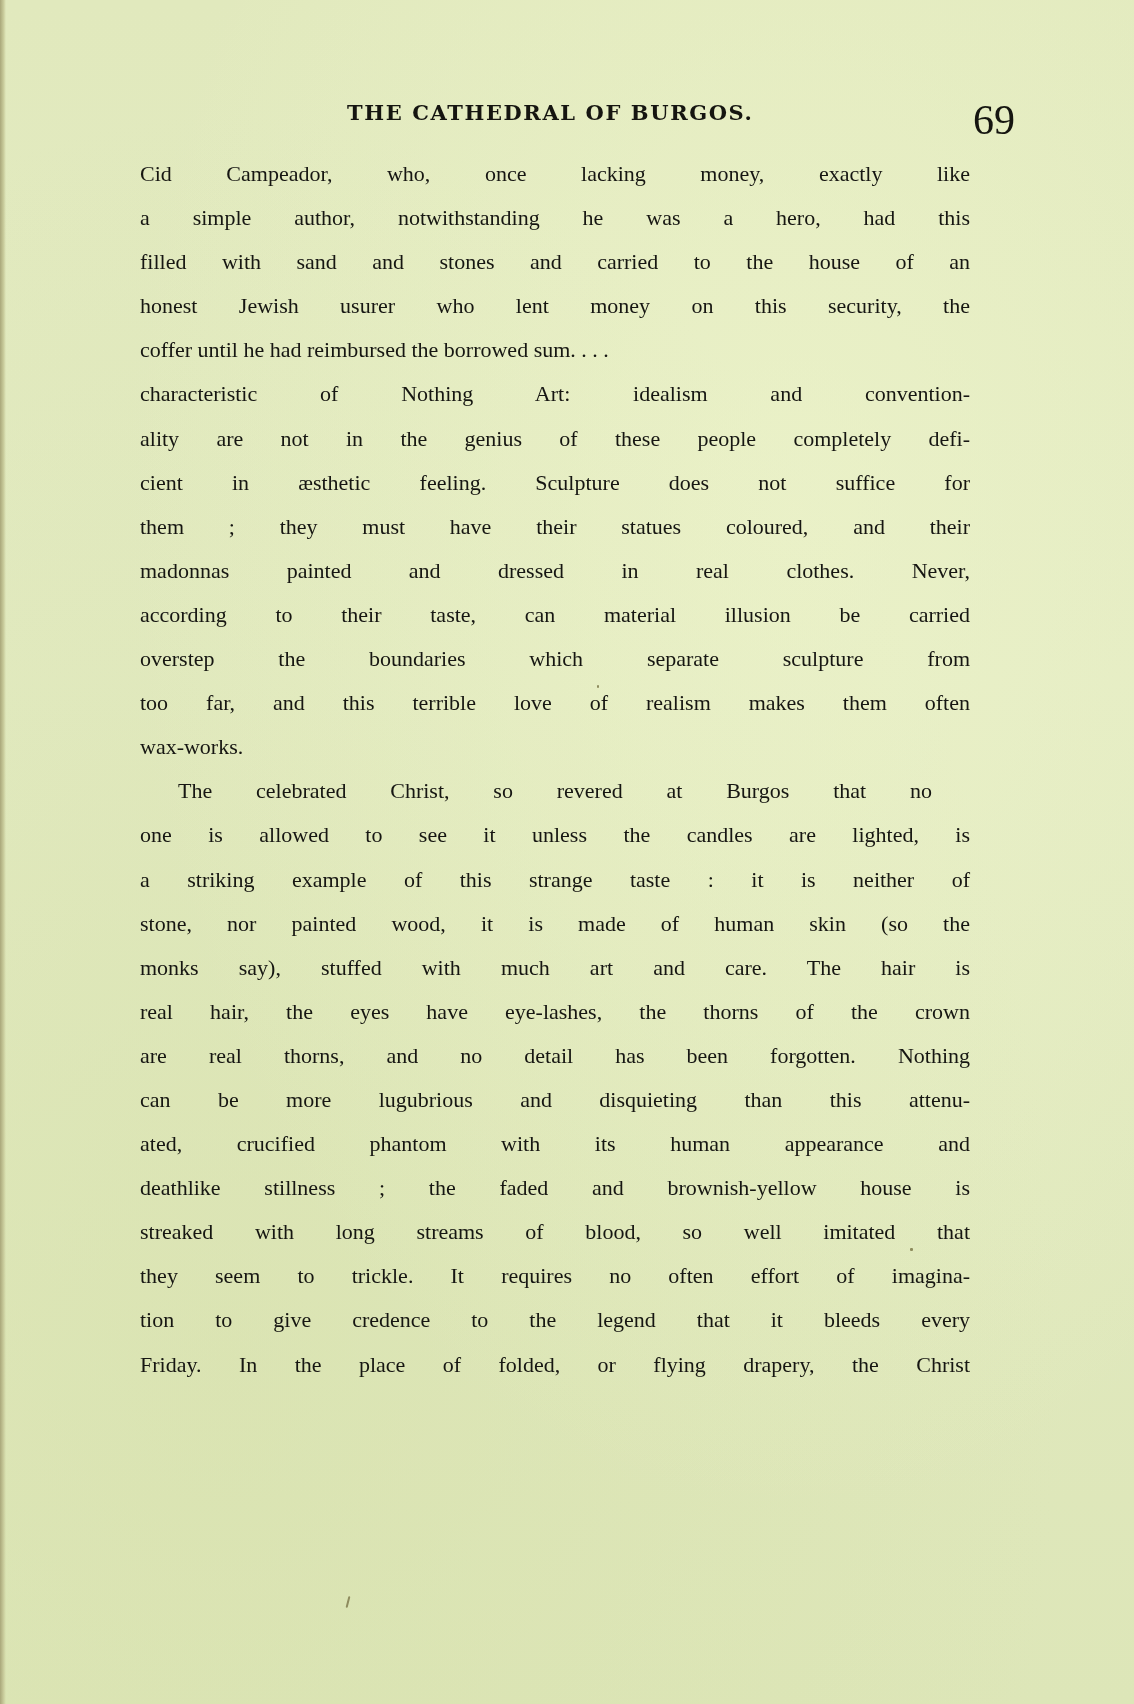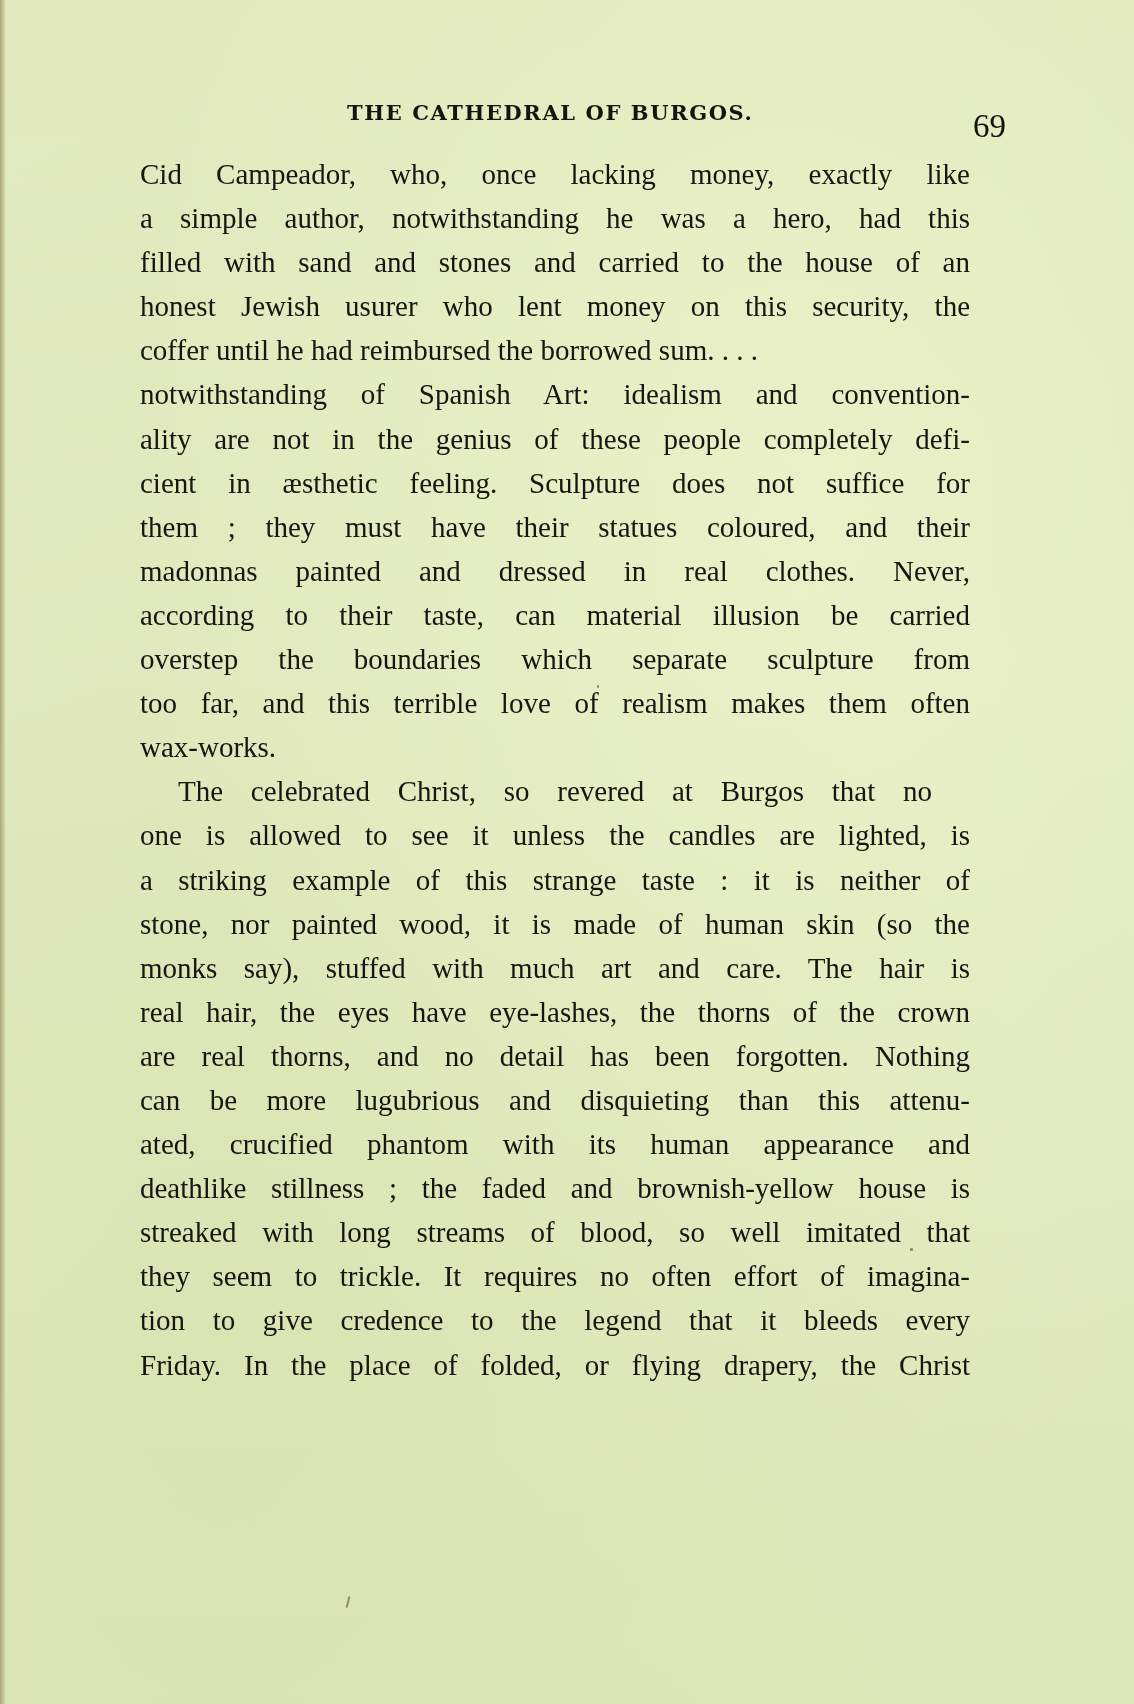--- a/index.html
+++ b/index.html
@@ -45,36 +45,36 @@
       top: 8px;
       font-family: "DejaVu Serif", serif;
       font-weight: bold;
       font-size: 21px;
       letter-spacing: 1.6px;
       color: #151510;
     }
     .page-number {
       position: absolute;
       left: 626px;
-      top: 16px;
+      top: 4px;
       font-family: "Liberation Serif", serif;
-      font-size: 33px;
+      font-size: 42px;
       color: #151510;
     }
     .text-block {
       position: absolute;
       left: 140px;
       top: 152px;
       width: 830px;
     }
     .line {
       position: relative;
       height: 44.1px;
       font-family: "Liberation Serif", serif;
-      font-size: 29px;
+      font-size: 22px;
       line-height: 44px;
       text-align: justify;
       text-align-last: justify;
       white-space: nowrap;
       color: #161612;
     }
     .line.last {
       text-align-last: left;
     }
     .line.indent {
@@ -114,21 +114,21 @@
       <div class="line">
         <span>filled with sand and stones and carried to the house of an</span>
       </div>
       <div class="line">
         <span>honest Jewish usurer who lent money on this security, the</span>
       </div>
       <div class="line last">
         <span>coffer until he had reimbursed the borrowed sum. . . .</span>
       </div>
       <div class="line">
-        <span>notwithstanding of Spanish Art: idealism and convention-</span>
+        <span>characteristic of Nothing Art: idealism and convention-</span>
       </div>
       <div class="line">
         <span>ality are not in the genius of these people completely defi-</span>
       </div>
       <div class="line">
         <span>cient in æsthetic feeling.  Sculpture does not suffice for</span>
       </div>
       <div class="line">
         <span>them ; they must have their statues coloured, and their</span>
       </div>

